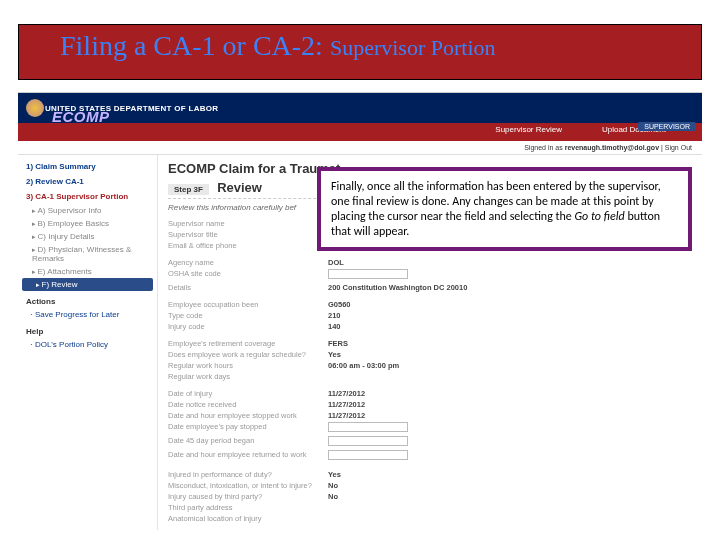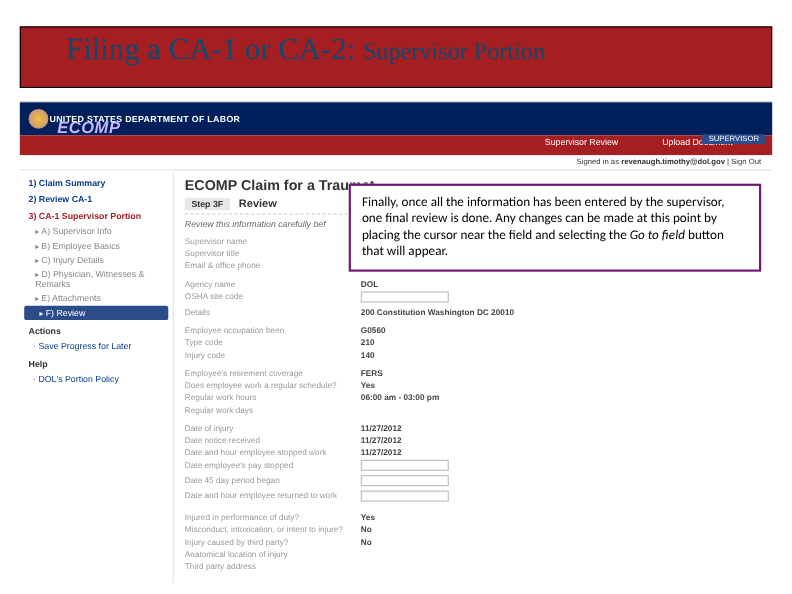--- a/index.html
+++ b/index.html
@@ -1,19 +1,19 @@
 <!DOCTYPE html>
 <html><head>
 <meta charset="utf-8">
 <style>
   * { box-sizing: border-box; margin: 0; padding: 0; }
   html, body { width: 720px; height: 540px; font-family: Arial, sans-serif; background: #fff; overflow: hidden; }
   .slide { position: relative; width: 720px; height: 540px; }
   .title-bar { position: absolute; top: 24px; left: 18px; right: 18px; height: 56px; background: #a41e22; border: 1px solid #000; }
-  .title-text { position: absolute; top: 30px; left: 60px; font-family: Georgia, serif; font-size: 28px; color: #0c4a6e; }
+  .title-text { position: absolute; top: 30px; left: 60px; font-family: Georgia, serif; font-size: 28px; color: #3b82f6; }
   .title-text .sm { font-size: 22px; }
   .screenshot { position: absolute; top: 92px; left: 18px; right: 18px; bottom: 10px; background: #fff; border-top: 1px solid #ccc; }
   .app-top { background: #00205b; color: #fff; height: 30px; display: flex; align-items: center; padding: 0 8px; }
   .seal { width: 18px; height: 18px; border-radius: 50%; background: radial-gradient(#f0c040, #b88);}
   .dol-label { margin-left: 1px; font-size: 8px; font-weight: bold; letter-spacing: .3px; }
   .ecomp { position: absolute; top: 15px; left: 34px; font-size: 15px; font-weight: bold; font-style: italic; color: #c4b5fd; letter-spacing: .5px; }
   .red-band { background: #a41e22; height: 18px; position: relative; }
   .red-band .nav { position: absolute; right: 140px; top: 2px; font-size: 8px; color: #fff; }
   .red-band .nav2 { position: absolute; right: 36px; top: 2px; font-size: 8px; color: #fff; }
   .sup-badge { position: absolute; right: 6px; top: -1px; background: #2a4d8a; color: #fff; font-size: 7px; padding: 1px 6px; border-radius: 2px; }
@@ -24,28 +24,28 @@
   .side-h.red { color: #a41e22; }
   .side-item { padding: 2px 8px 2px 14px; color: #888; }
   .side-item.active { background: #2a4d8a; color: #fff; margin: 0 4px; border-radius: 2px; }
   .side-arrow { font-size: 7px; margin-right: 2px; }
   .side-sec { padding: 6px 8px 2px; font-weight: bold; color: #333; }
   .side-link { padding: 2px 8px 2px 12px; color: #0b3c8a; }
   .content { flex: 1; padding: 6px 10px; font-size: 8px; color: #888; overflow: hidden; }
   .claim-title { font-size: 13px; font-weight: bold; color: #333; margin-bottom: 4px; }
   .step-row { border-bottom: 1px dashed #ccc; padding-bottom: 3px; margin-bottom: 4px; }
   .step-tag { background: #e8e8e8; color: #333; font-weight: bold; padding: 1px 6px; margin-right: 6px; font-size: 8px; }
-  .step-name { color: #333; font-weight: bold; font-size: 10px; }
+  .step-name { color: #333; font-weight: bold; font-size: 13px; }
   .instr { color: #6a6a6a; font-style: italic; font-size: 8px; margin-bottom: 6px; }
   .form-row { display: flex; padding: 1px 0; font-size: 7.5px; color: #9a9a9a; }
   .form-label { width: 160px; }
   .form-val { color: #444; font-weight: bold; }
   .input-box { display: inline-block; width: 80px; height: 10px; border: 1px solid #bbb; background: #fff; }
   .spacer-row { height: 6px; }
-  .callout { position: absolute; top: 167px; left: 317px; right: 28px; background: #fff; border: 2px solid #701a75; padding: 8px 10px; font-size: 12px; font-family: Calibri, Arial, sans-serif; line-height: 1.25; color: #000; }
+  .callout { position: absolute; top: 167px; left: 317px; right: 28px; background: #fff; border: 4px solid #701a75; padding: 8px 10px; font-size: 12px; font-family: Calibri, Arial, sans-serif; line-height: 1.25; color: #000; }
   .callout .ital { font-style: italic; }
 </style>
 </head>
 <body>
 
 <div class="slide">
   <div class="title-bar"></div>
   <div class="title-text">
     <span>Filing a CA-1 or CA-2:</span>
     <span class="sm">Supervisor Portion</span>
@@ -176,24 +176,24 @@
           </div>
         <div class="form-row">
             <div class="form-label">Misconduct, intoxication, or intent to injure?</div>
             <div class="form-val">No</div>
           </div>
         <div class="form-row">
             <div class="form-label">Injury caused by third party?</div>
             <div class="form-val">No</div>
           </div>
         <div class="form-row">
+            <div class="form-label">Third party address</div>
+          </div>
+        <div class="form-row">
             <div class="form-label">Anatomical location of injury</div>
-          </div>
-        <div class="form-row">
-            <div class="form-label">Third party address</div>
           </div>
       </div>
     </div>
   </div>
 
   <div class="callout">
     <span>Finally, once all the information has been entered by the supervisor, one final review is done.  Any changes can be made at this point by placing the cursor near the field and selecting the </span><span class="ital">Go to field</span><span> button that will appear.</span>
   </div>
 </div>
 

